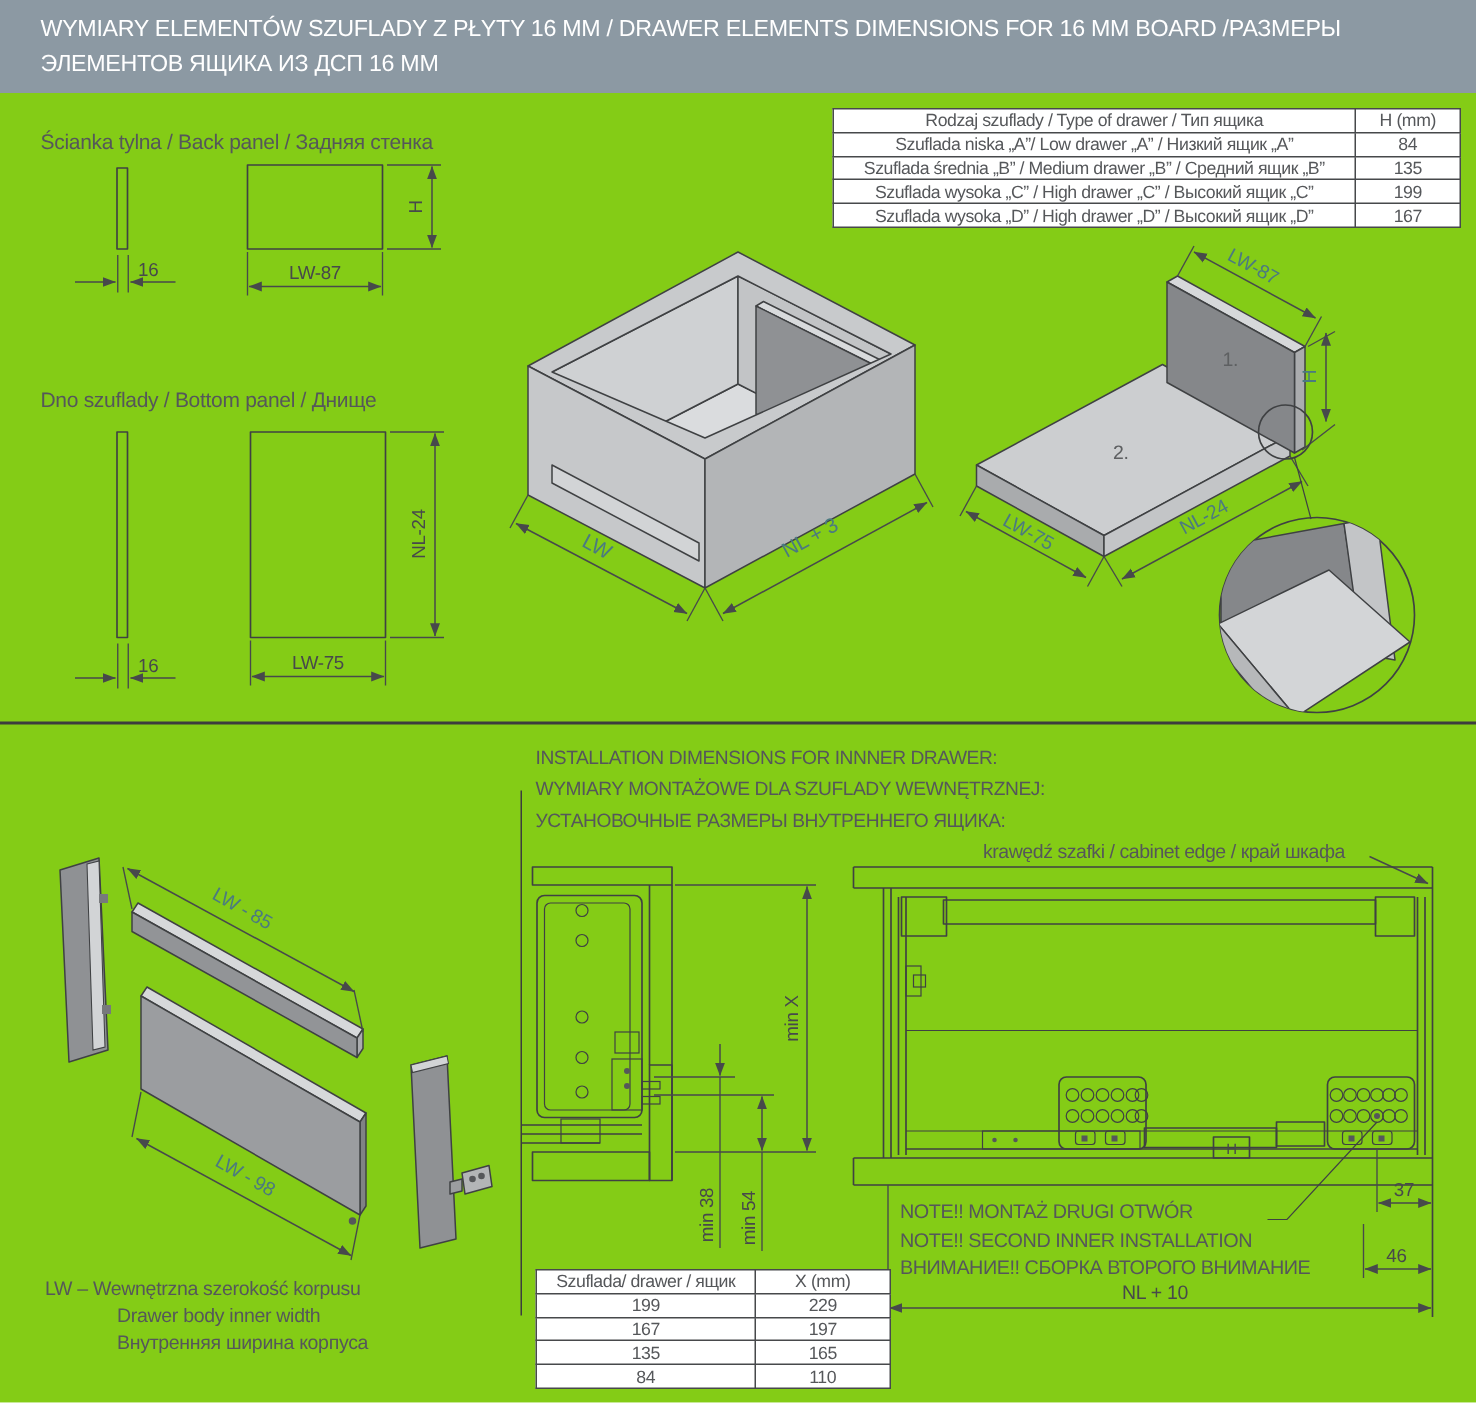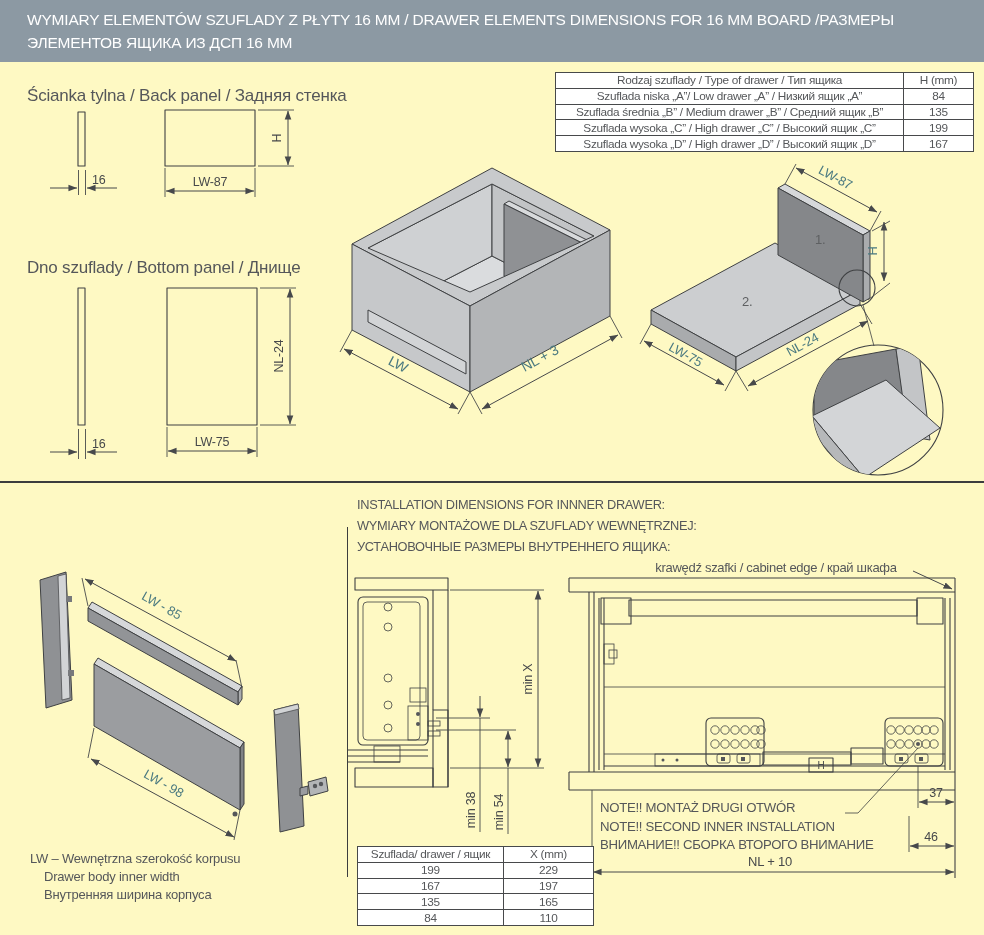--- a/index.html
+++ b/index.html
@@ -1,42 +1,42 @@
 <!DOCTYPE html>
 <html><head>
 <meta charset="utf-8">
 <style>
 *{margin:0;padding:0;box-sizing:border-box}
 html,body{background:#fff}
 body{font-family:"Liberation Sans",sans-serif}
-#page{position:relative;width:984px;height:935px;background:#fef9c3;overflow:hidden;color:#55575a}
+#page{position:relative;width:984px;height:935px;background:#84cc16;overflow:hidden;color:#55575a}
 .abs{position:absolute}
 #hdr{left:0;top:0;width:984px;height:62px;background:#8c99a3;color:#fff;padding:8px 44px 0 27px;font-size:15.5px;line-height:23px;letter-spacing:-0.2px}
-.lbl{font-size:17px;color:#55575a;letter-spacing:-0.2px;white-space:nowrap}
+.lbl{font-size:14px;color:#55575a;letter-spacing:-0.2px;white-space:nowrap}
 .hd3{font-size:12.8px;line-height:21px;color:#55575a;letter-spacing:-0.3px;white-space:nowrap}
 .hd3 span{display:block}
 table.dt{border-collapse:collapse;position:absolute;table-layout:fixed;background:#fff}
 table.dt td{border:1.3px solid #47494b;font-size:11.8px;color:#55575a;text-align:center;padding:0 2px;height:15.8px;letter-spacing:-0.3px;white-space:nowrap;overflow:hidden}
 svg.abs{overflow:visible}
 .s{stroke:#3f4143;stroke-width:1;stroke-linejoin:round}
 .ln{fill:none;stroke:#3f4143;stroke-width:1.1;stroke-linejoin:round}
 .tn{fill:none;stroke:#3f4143;stroke-width:0.8}
 .dim{fill:none;stroke:#47494b;stroke-width:1}
 .ext{fill:none;stroke:#47494b;stroke-width:0.9}
 text{font-family:"Liberation Sans",sans-serif;letter-spacing:-0.2px}
 .dtx{fill:#47494b;font-size:12.5px}
 .ttx{fill:#4b7a80;font-size:13px}
 .ptx{fill:#5e6062;font-size:13px}
 .hdiv{left:0;top:481px;width:984px;height:0;border-top:2px solid #3c3d3e}
 .vdiv{left:347px;top:527px;height:350px;width:0;border-left:1.5px solid #3c3d3e}
 .note3{font-size:13.2px;line-height:18.5px;color:#55575a;letter-spacing:-0.3px;white-space:nowrap}
 .note3 span{display:block}
 #lwnote{font-size:13px;line-height:18px;color:#55575a;letter-spacing:-0.2px}
 #lwnote span{display:block}
-#lwnote span.ind{margin-left:14px}
+#lwnote span.ind{margin-left:48px}
 #cabedge{left:640px;top:560px;width:272px;text-align:center;font-size:13px;color:#55575a;letter-spacing:-0.3px;white-space:nowrap}
 </style>
 </head>
 <body>
 
 <div id="page">
 
   <svg width="0" height="0" style="position:absolute">
     <defs>
       <marker id="arr" viewBox="0 0 10 10" refX="9.5" refY="5" markerWidth="9" markerHeight="9" orient="auto-start-reverse">

